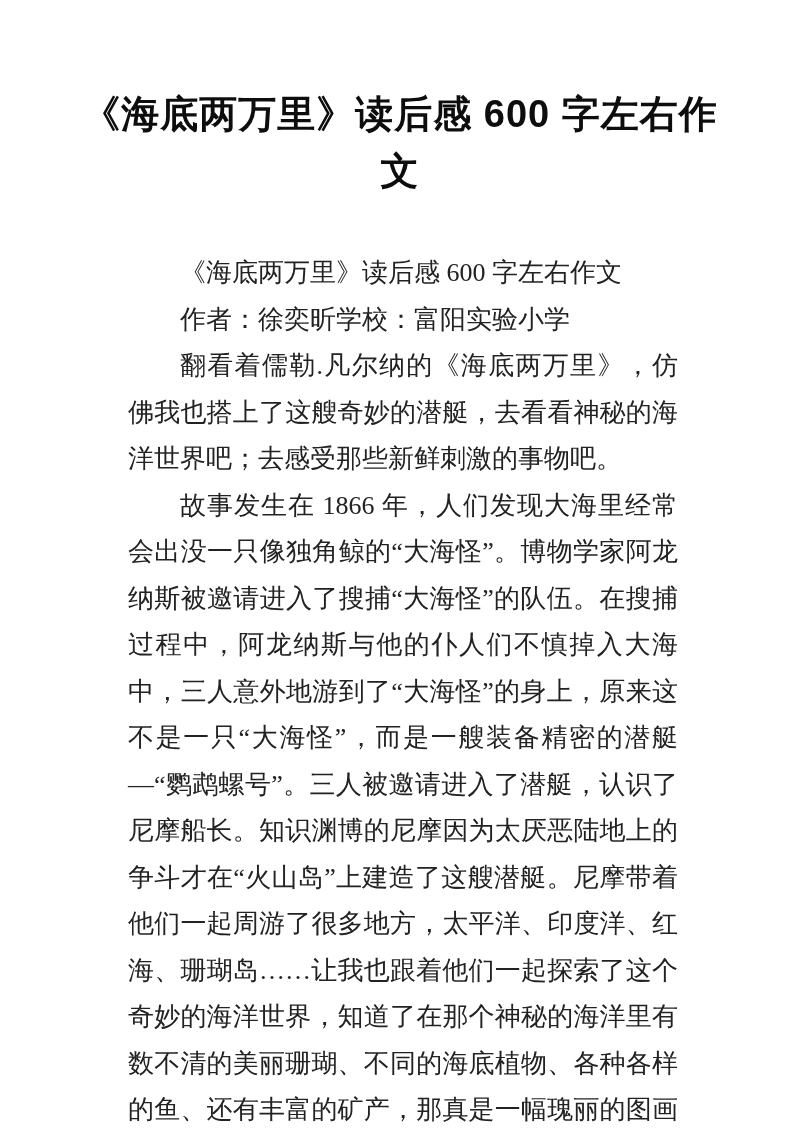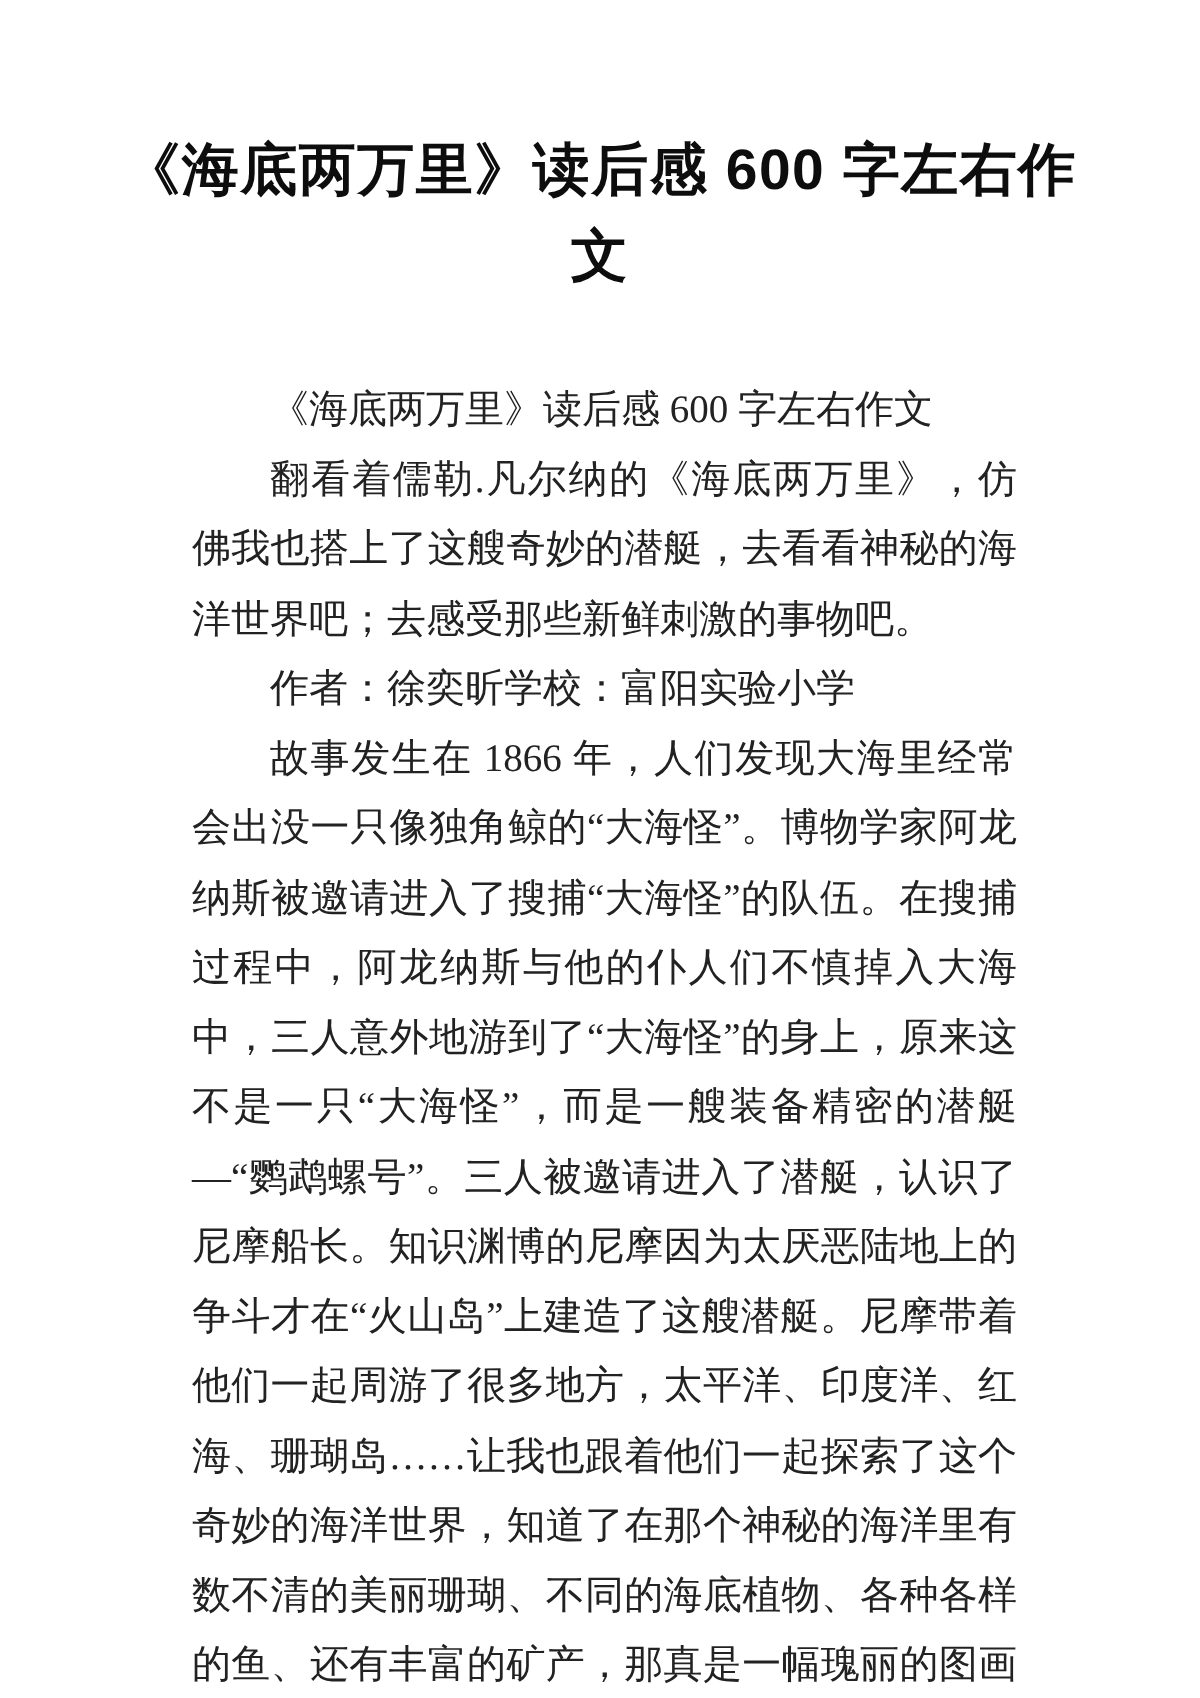--- a/index.html
+++ b/index.html
@@ -42,17 +42,17 @@
   }
 </style>
 </head>
 <body>
 
 <div class="page">
   <h1 class="doc-title">《海底两万里》读后感 600 字左右作文</h1>
 
   <div class="doc-body">
     <p>《海底两万里》读后感 600 字左右作文</p>
+    <p>作者：徐奕昕学校：富阳实验小学</p>
     <p>翻看着儒勒.凡尔纳的《海底两万里》，仿佛我也搭上了这艘奇妙的潜艇，去看看神秘的海洋世界吧；去感受那些新鲜刺激的事物吧。</p>
-    <p>作者：徐奕昕学校：富阳实验小学</p>
     <p>故事发生在 1866 年，人们发现大海里经常会出没一只像独角鲸的“大海怪”。博物学家阿龙纳斯被邀请进入了搜捕“大海怪”的队伍。在搜捕过程中，阿龙纳斯与他的仆人们不慎掉入大海中，三人意外地游到了“大海怪”的身上，原来这不是一只“大海怪”，而是一艘装备精密的潜艇—“鹦鹉螺号”。三人被邀请进入了潜艇，认识了尼摩船长。知识渊博的尼摩因为太厌恶陆地上的争斗才在“火山岛”上建造了这艘潜艇。尼摩带着他们一起周游了很多地方，太平洋、印度洋、红海、珊瑚岛……让我也跟着他们一起探索了这个奇妙的海洋世界，知道了在那个神秘的海洋里有数不清的美丽珊瑚、不同的海底植物、各种各样的鱼、还有丰富的矿产，那真是一幅瑰丽的图画啊！</p>
   </div>
 </div>
 
 </body></html>

